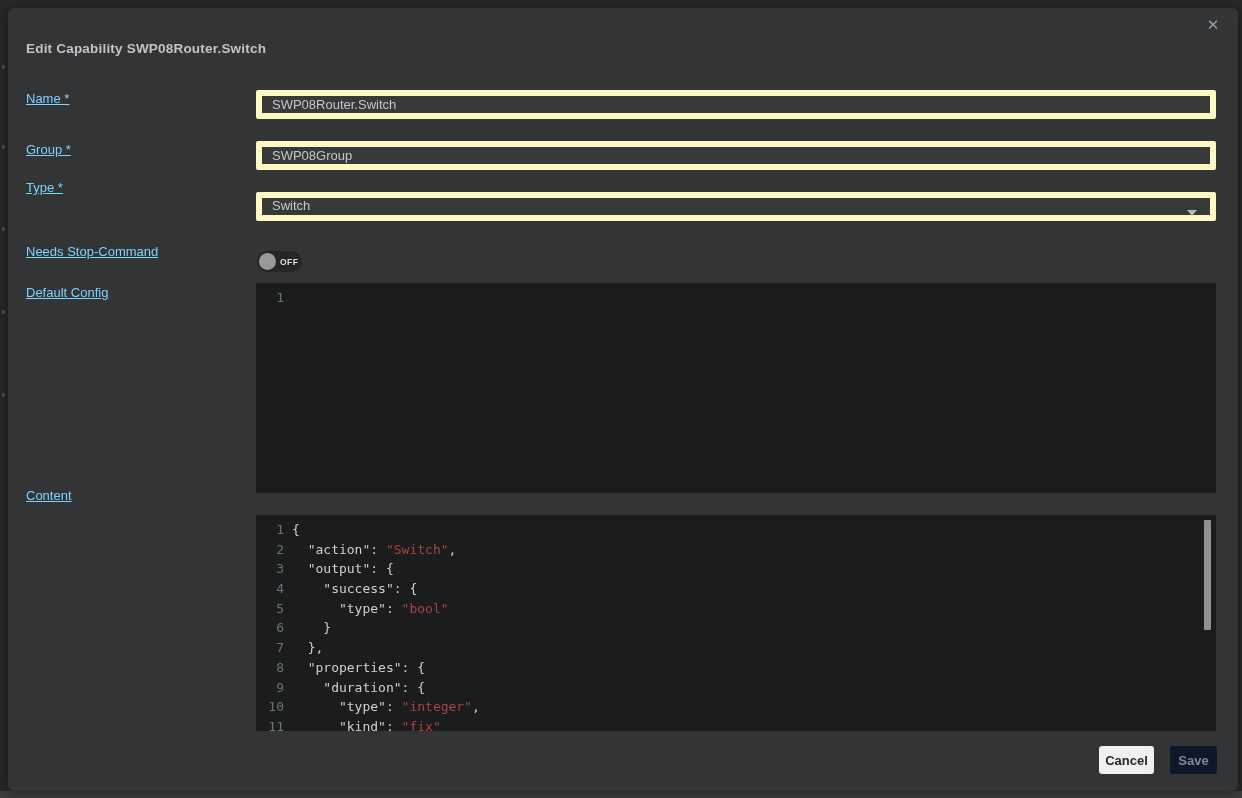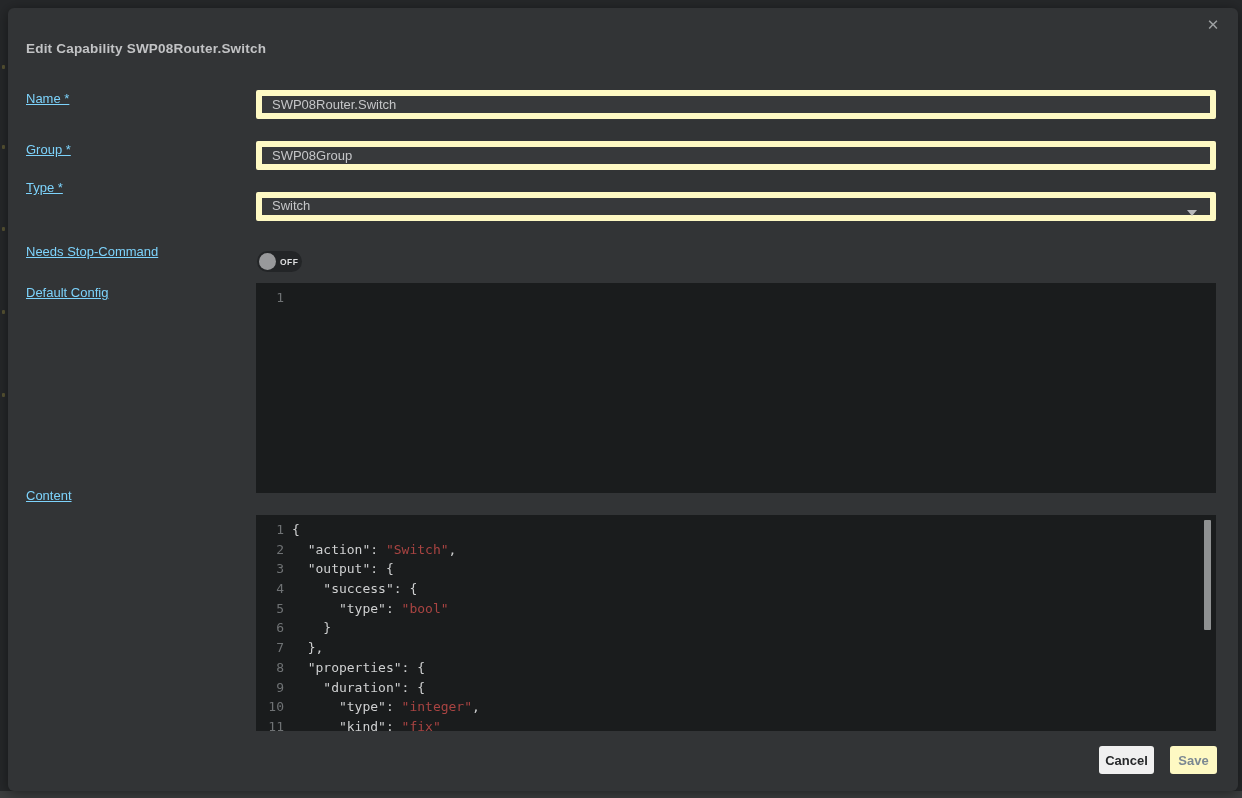--- a/index.html
+++ b/index.html
@@ -184,21 +184,21 @@
   }
   .btn-cancel {
     left: 1091px;
     width: 55px;
     background: #f0f0f0;
     color: #26282a;
   }
   .btn-save {
     left: 1162px;
     width: 47px;
-    background: #fef9c3;
+    background: #0f172a;
     color: #7b8892;
   }
 </style>
 </head>
 <body>
 
 <div>
   <div class="backdrop-dot" style="top:65px"></div>
   <div class="backdrop-dot" style="top:145px"></div>
   <div class="backdrop-dot" style="top:227px"></div>

